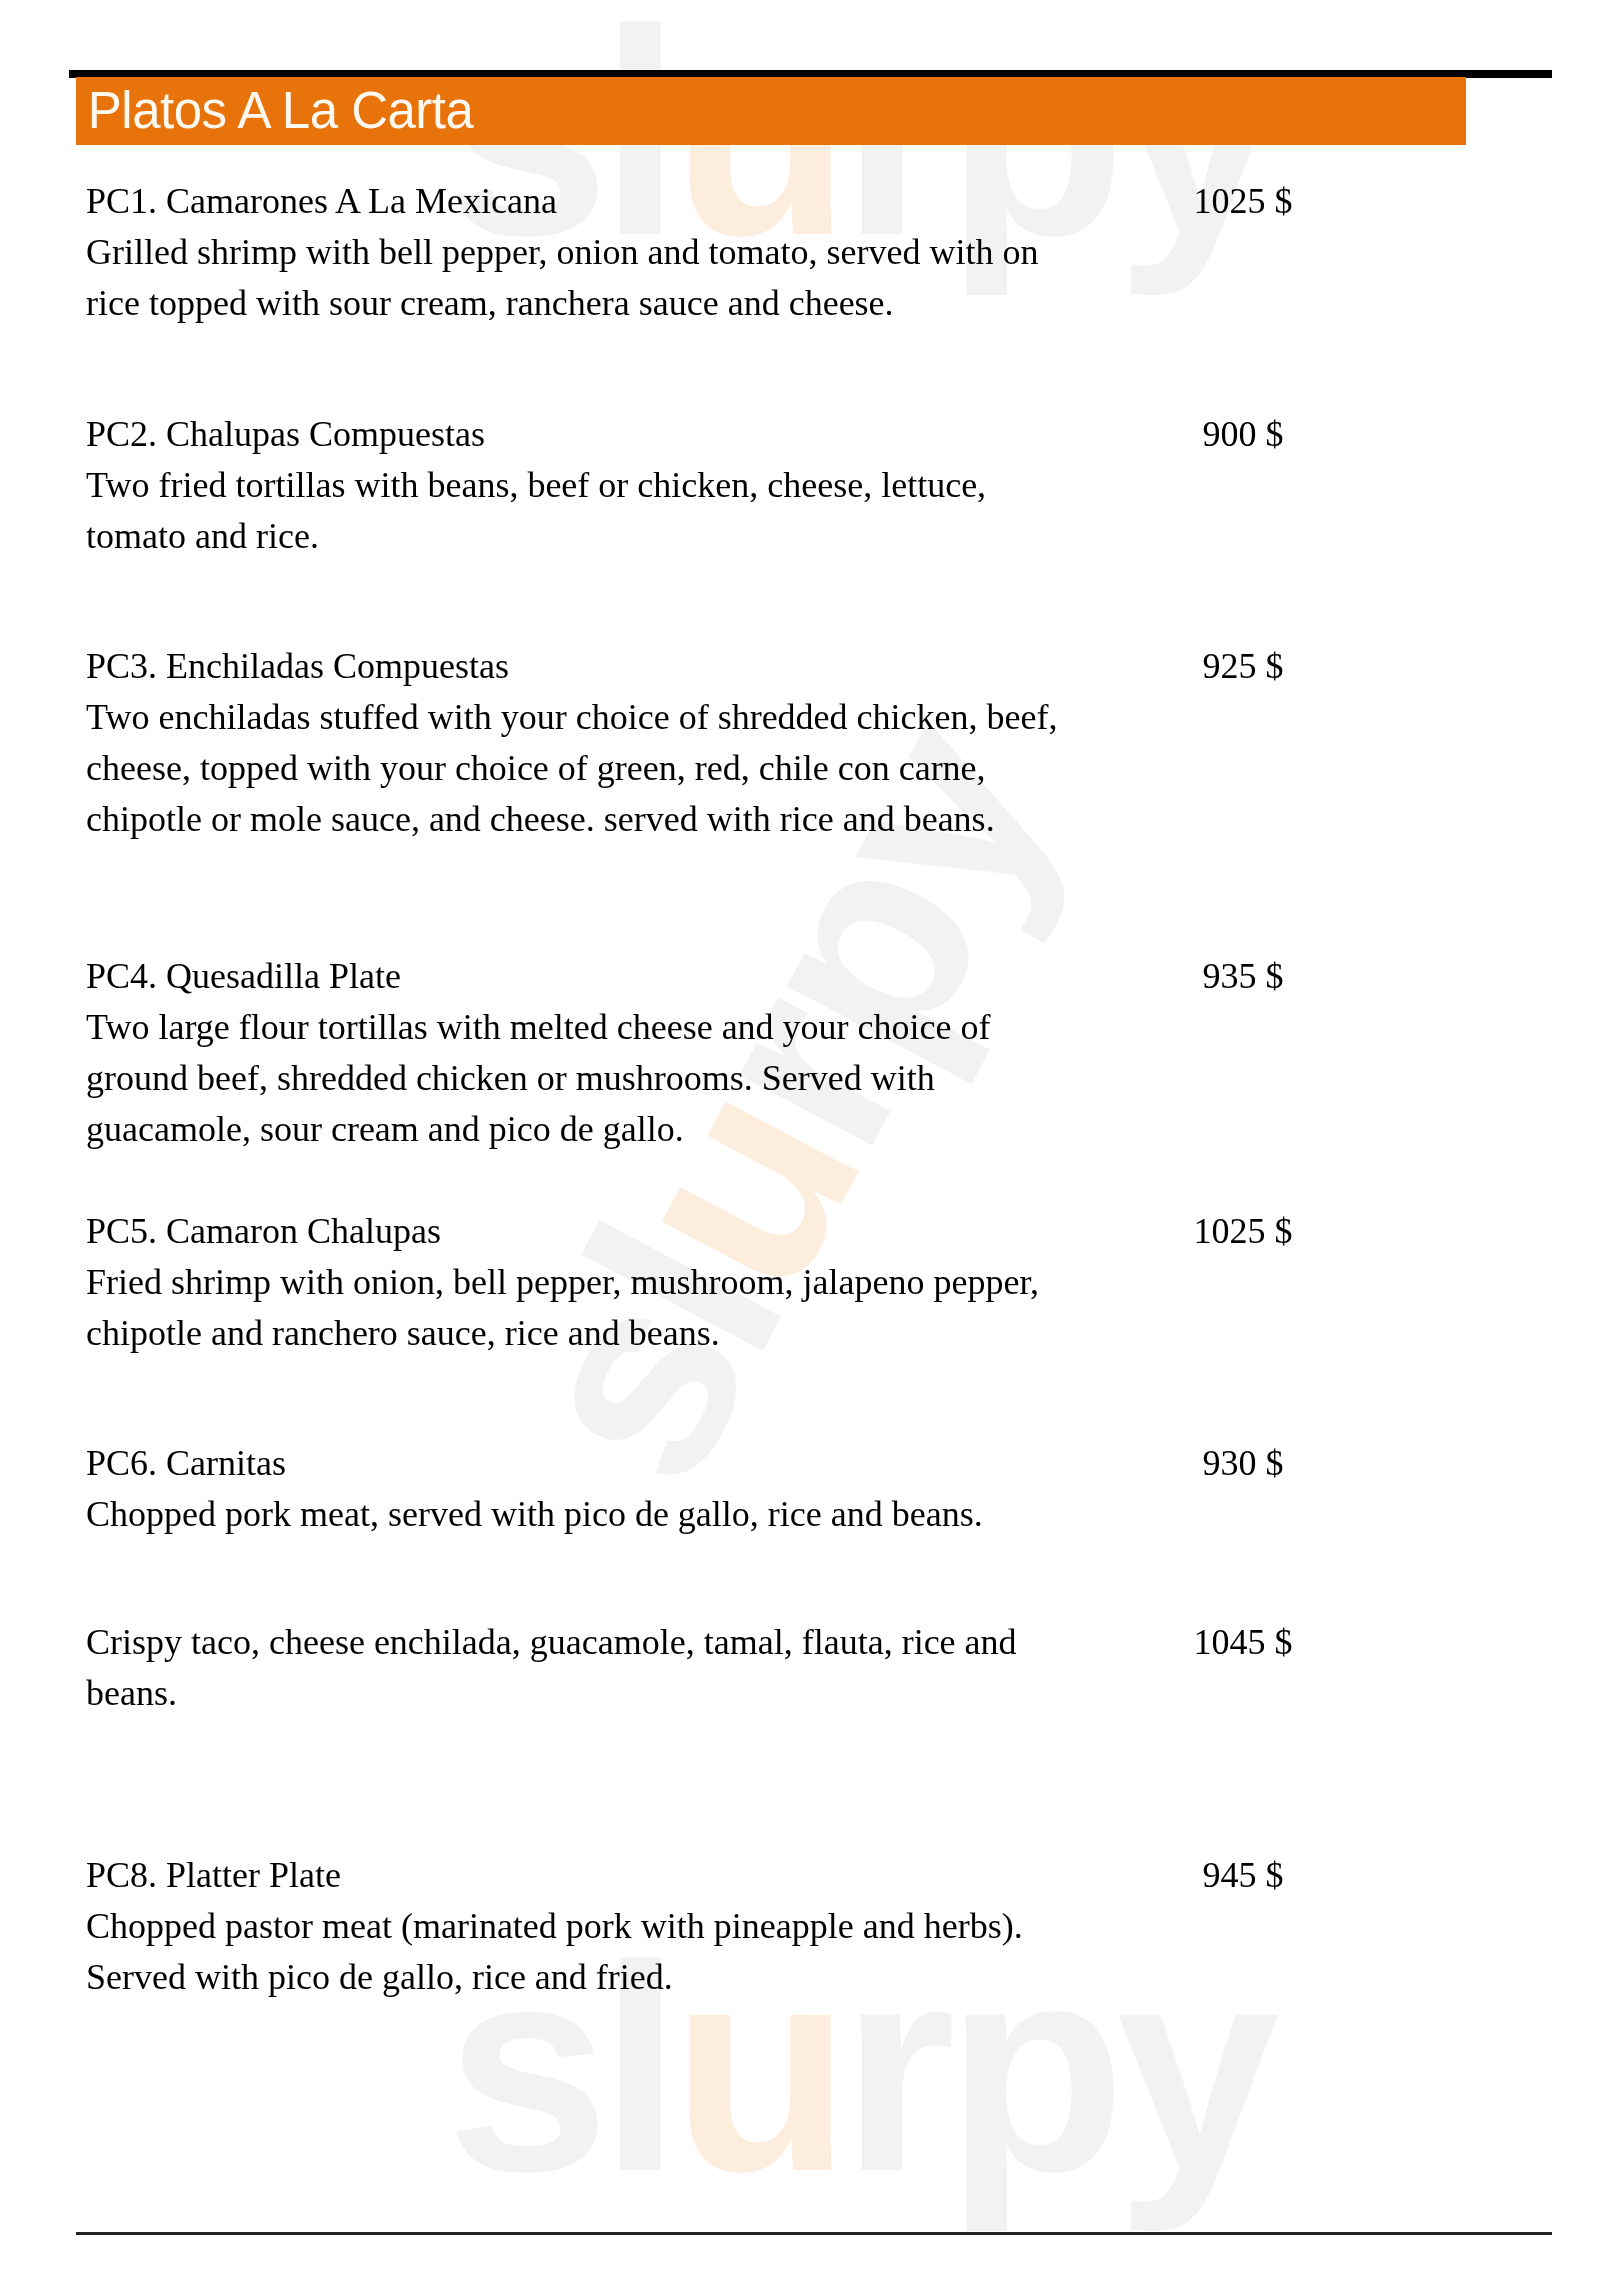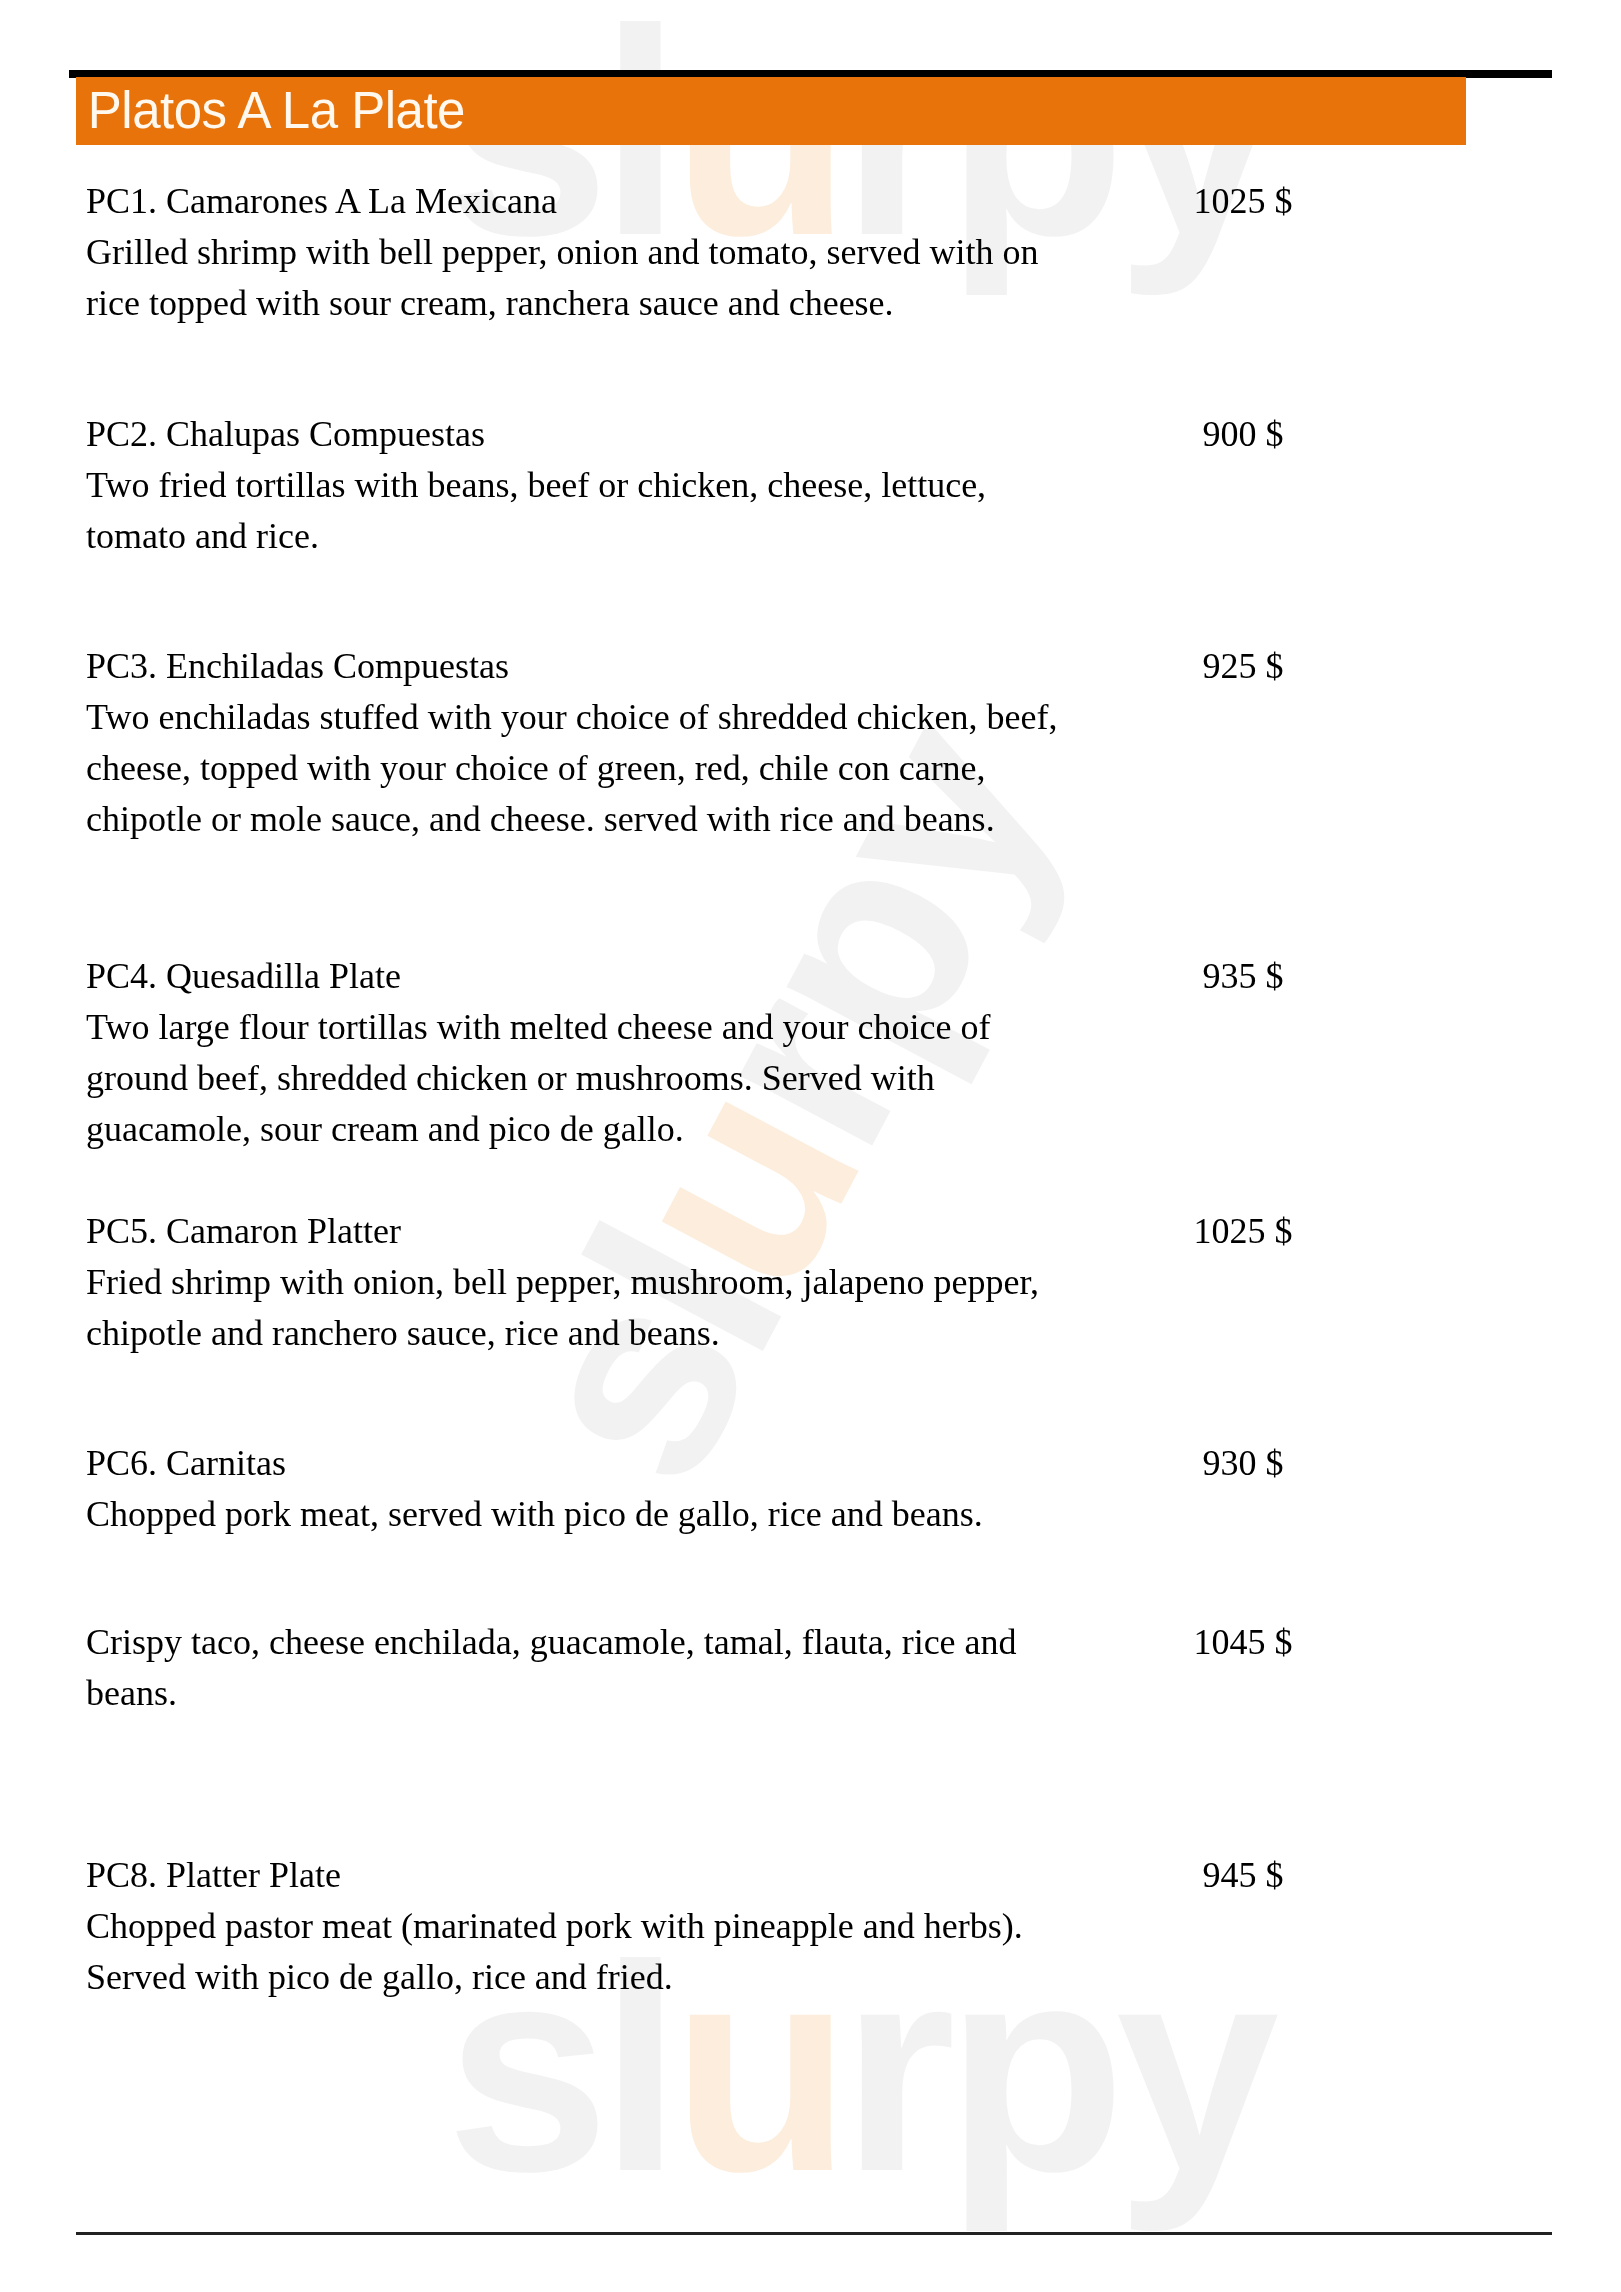--- a/index.html
+++ b/index.html
@@ -24,21 +24,21 @@
 </style>
 </head>
 <body>
 
 <div class="watermark wm1"><span>sl</span><span class="u">u</span><span>rpy</span></div>
 <div class="watermark wm2"><span>sl</span><span class="u">u</span><span>rpy</span></div>
 <div class="watermark wm3"><span>sl</span><span class="u">u</span><span>rpy</span></div>
 
 <div class="topline"></div>
 <div class="header">
-  <div class="header-title">Platos A La Plate</div>
+  <div class="header-title">Platos A La Carta</div>
 </div>
 
 <div class="item" style="top:176px;">
   <span class="item-title">PC1. Camarones A La Mexicana</span>
   <span class="item-price">1025 $</span>
   <span class="item-desc">Grilled shrimp with bell pepper, onion and tomato, served with on
 rice topped with sour cream, ranchera sauce and cheese.</span>
 </div>
 
 <div class="item" style="top:409px;">
@@ -58,21 +58,21 @@
 
 <div class="item" style="top:923px;margin-top:28px;">
   <span class="item-title">PC4. Quesadilla Plate</span>
   <span class="item-price">935 $</span>
   <span class="item-desc">Two large flour tortillas with melted cheese and your choice of
 ground beef, shredded chicken or mushrooms. Served with
 guacamole, sour cream and pico de gallo.</span>
 </div>
 
 <div class="item" style="top:1206px;">
-  <span class="item-title">PC5. Camaron Platter</span>
+  <span class="item-title">PC5. Camaron Chalupas</span>
   <span class="item-price">1025 $</span>
   <span class="item-desc">Fried shrimp with onion, bell pepper, mushroom, jalapeno pepper,
 chipotle and ranchero sauce, rice and beans.</span>
 </div>
 
 <div class="item" style="top:1438px;">
   <span class="item-title">PC6. Carnitas</span>
   <span class="item-price">930 $</span>
   <span class="item-desc">Chopped pork meat, served with pico de gallo, rice and beans.</span>
 </div>

